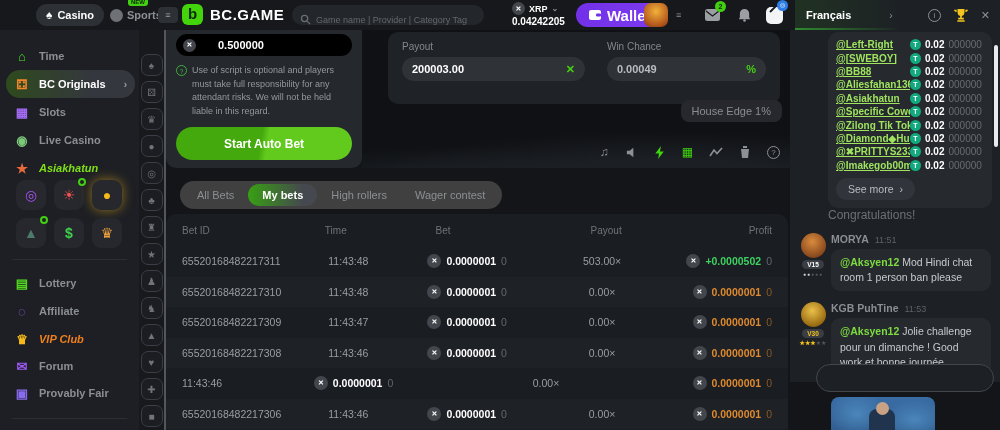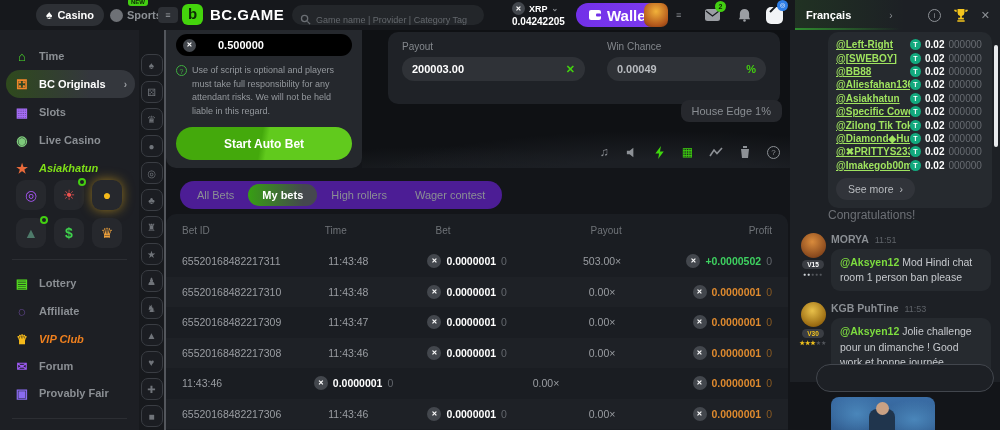--- a/index.html
+++ b/index.html
@@ -99,21 +99,21 @@
   .fpill .dimv { color:#b9bcc0; font-weight:bold; font-size:11px; flex:1; }
   .fpill .sfx { color:#43d110; font-size:11px; font-weight:bold; }
   .house-edge { position:absolute; right:8px; top:70px; background:#26282d; border-radius:8px;
     padding:5px 11px; color:#8a8e93; font-size:11px; }
   .gicons { position:absolute; right:10px; bottom:9px; display:flex; align-items:center; gap:16px; }
   .gic { color:#8d9196; font-size:12px; display:flex; align-items:center; }
   .gic.green { color:#3fd60e; }
   .help-c { width:13px; height:13px; border:1.5px solid #8d9196; border-radius:50%; font-size:8px;
     text-align:center; line-height:12px; color:#8d9196; }
 
-  .tabs-row { position:absolute; left:14px; top:151px; background:#4c1d95; border-radius:16px;
+  .tabs-row { position:absolute; left:14px; top:151px; background:#404040; border-radius:16px;
     display:inline-flex; padding:3px; }
   .tab { padding:5px 14px; color:#8b8f94; font-size:11px; border-radius:14px; white-space:nowrap; }
   .tab.active { background:linear-gradient(90deg,#379f13,#45484e 80%); color:#fff; font-weight:bold; }
 
   .btable { position:absolute; left:0; right:2px; top:184px; bottom:0; background:#1a1d22; border-radius:10px 10px 0 0; }
   .thead, .trow { display:flex; align-items:center; padding:0 16px; }
   .thead { height:32px; color:#6f7378; font-size:10px; }
   .trow { height:30.5px; font-size:10.5px; color:#9a9da2; }
   .trow:nth-child(odd) { background:rgba(255,255,255,0.018); }
   .c-id { flex:1.55; } .c-time { flex:1.05; }

